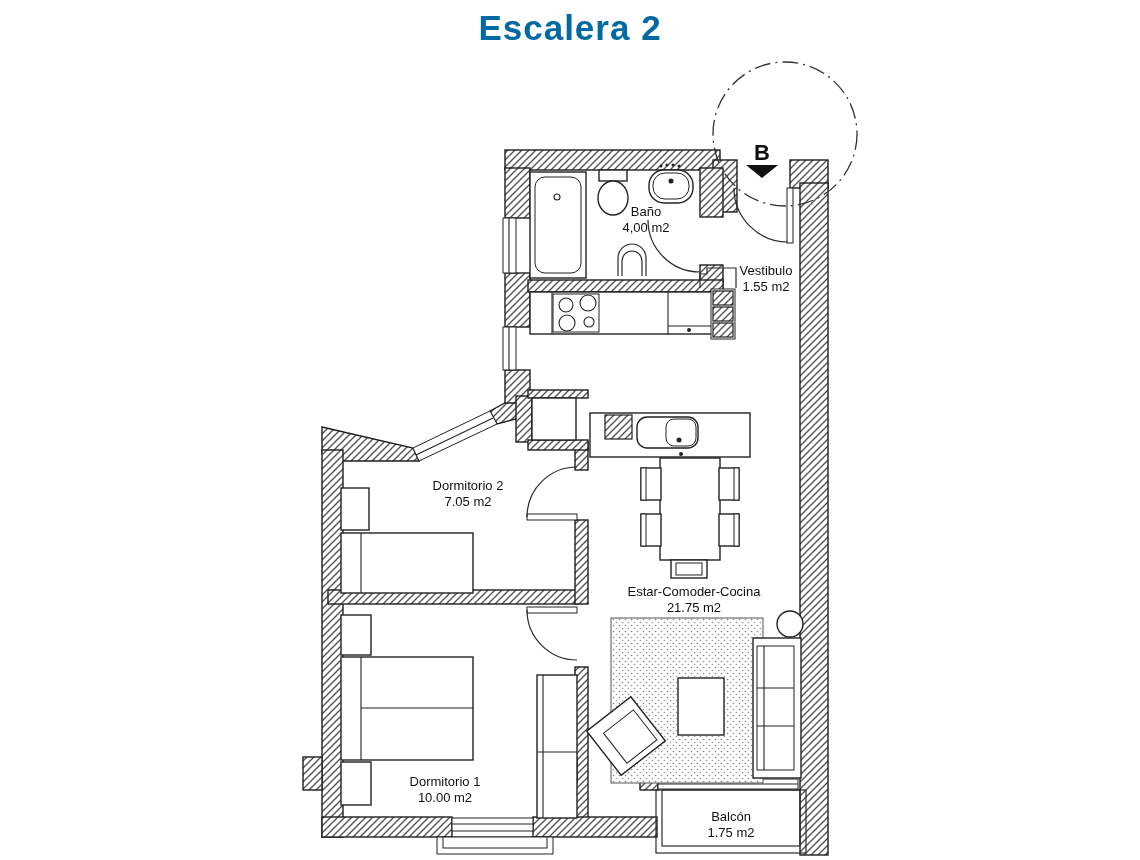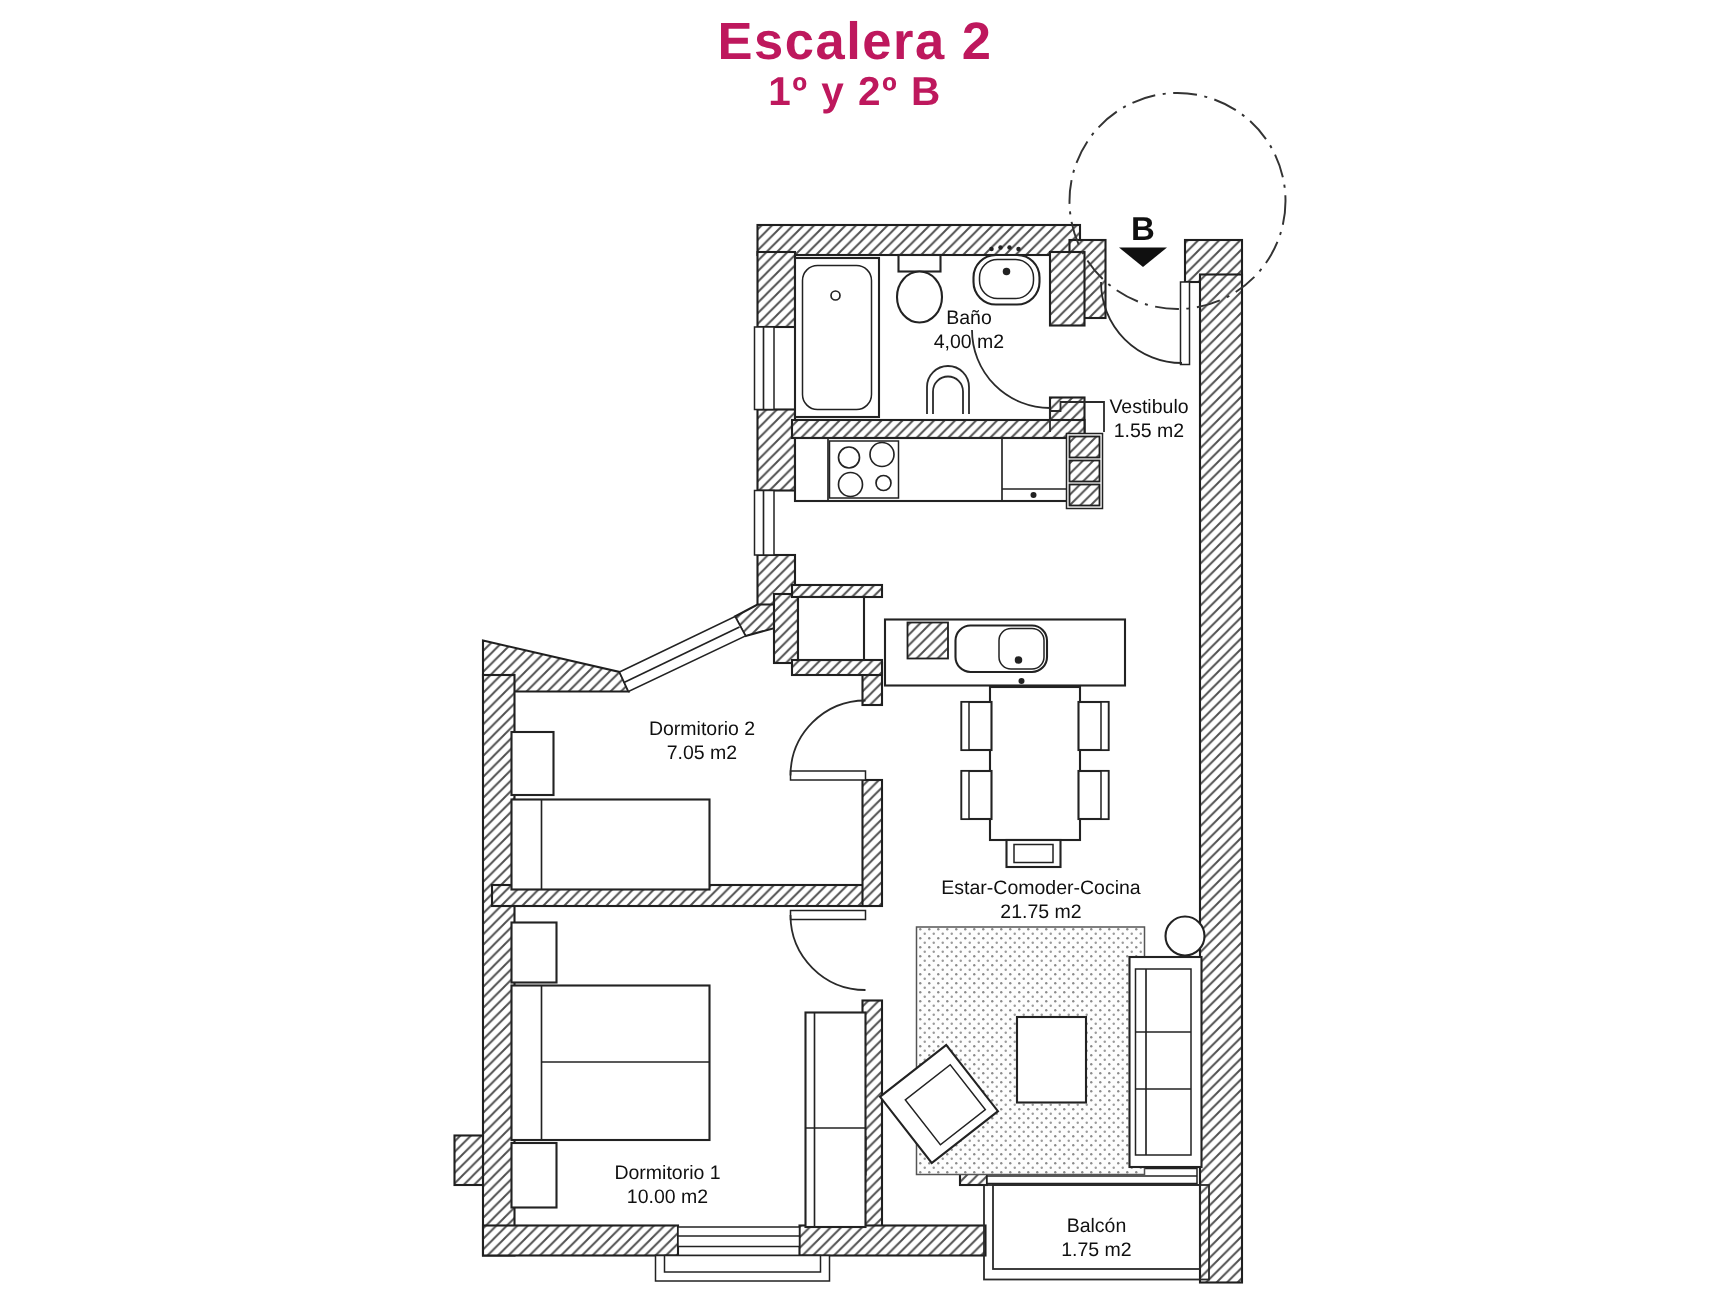--- a/index.html
+++ b/index.html
@@ -1,38 +1,37 @@
 <!DOCTYPE html>
 <html><head>
 <meta charset="utf-8">
 <style>
   html,body{margin:0;padding:0;background:#fff;}
   .page{position:relative;width:1140px;height:860px;background:#ffffff;overflow:hidden;
         font-family:"Liberation Sans", sans-serif;}
-  .hdr{position:absolute;top:10px;left:0;width:100%;text-align:center;color:#be185d;}
+  .hdr{position:absolute;top:10px;left:0;width:100%;text-align:center;color:#0369a1;}
   .hdr .title{font-size:35px;font-weight:700;letter-spacing:1px;line-height:1.05;}
   .hdr .subtitle{font-size:27px;font-weight:700;letter-spacing:1px;line-height:1.1;}
   svg{position:absolute;left:0;top:0;}
   .wl{fill:url(#hatch);stroke:#1f1f1f;stroke-width:1.4;}
   .fx{fill:#ffffff;stroke:#222;stroke-width:1.4;}
   .thin{fill:#ffffff;stroke:#222;stroke-width:1;}
   .ln{stroke:#222;stroke-width:1.1;fill:none;}
   .door{stroke:#2a2a2a;stroke-width:1.2;fill:none;}
   .lbl{font:13px "Liberation Sans", sans-serif;fill:#101010;text-anchor:middle;}
   .blbl{font:700 22px "Liberation Sans", sans-serif;fill:#101010;text-anchor:middle;}
   .hsq{fill:url(#hatch);stroke:#1f1f1f;stroke-width:1.2;}
   .rug{fill:url(#dots);stroke:#555;stroke-width:1;}
 </style>
 </head>
 <body>
 
 <div class="page">
   <div class="hdr">
     <div class="title">Escalera 2</div>
-    <div class="subtitle">1º y 2º B</div>
   </div>
 
   <svg width="1140" height="860" viewBox="0 0 1140 860">
     <defs>
       <pattern id="hatch" width="7" height="7" patternUnits="userSpaceOnUse">
         <rect width="7" height="7" fill="#ffffff"></rect>
         <path d="M-1,8 L8,-1 M-1,1 L1,-1 M6,8 L8,6" stroke="#4f4f4f" stroke-width="1.3"></path>
       </pattern>
       <pattern id="dots" width="6" height="6" patternUnits="userSpaceOnUse">
         <rect width="6" height="6" fill="#fdfdfd"></rect>

